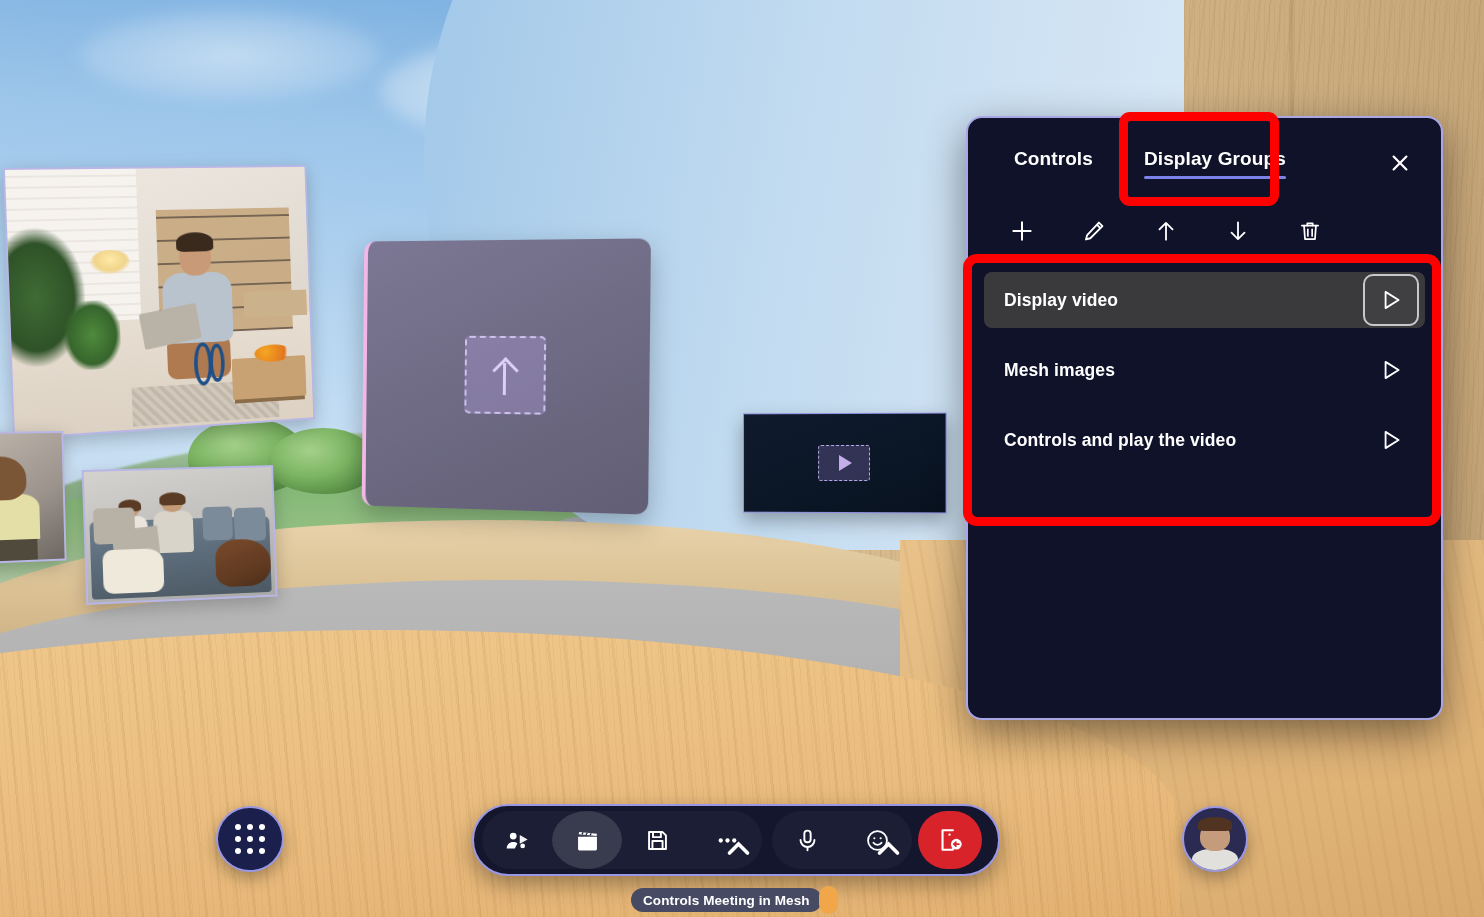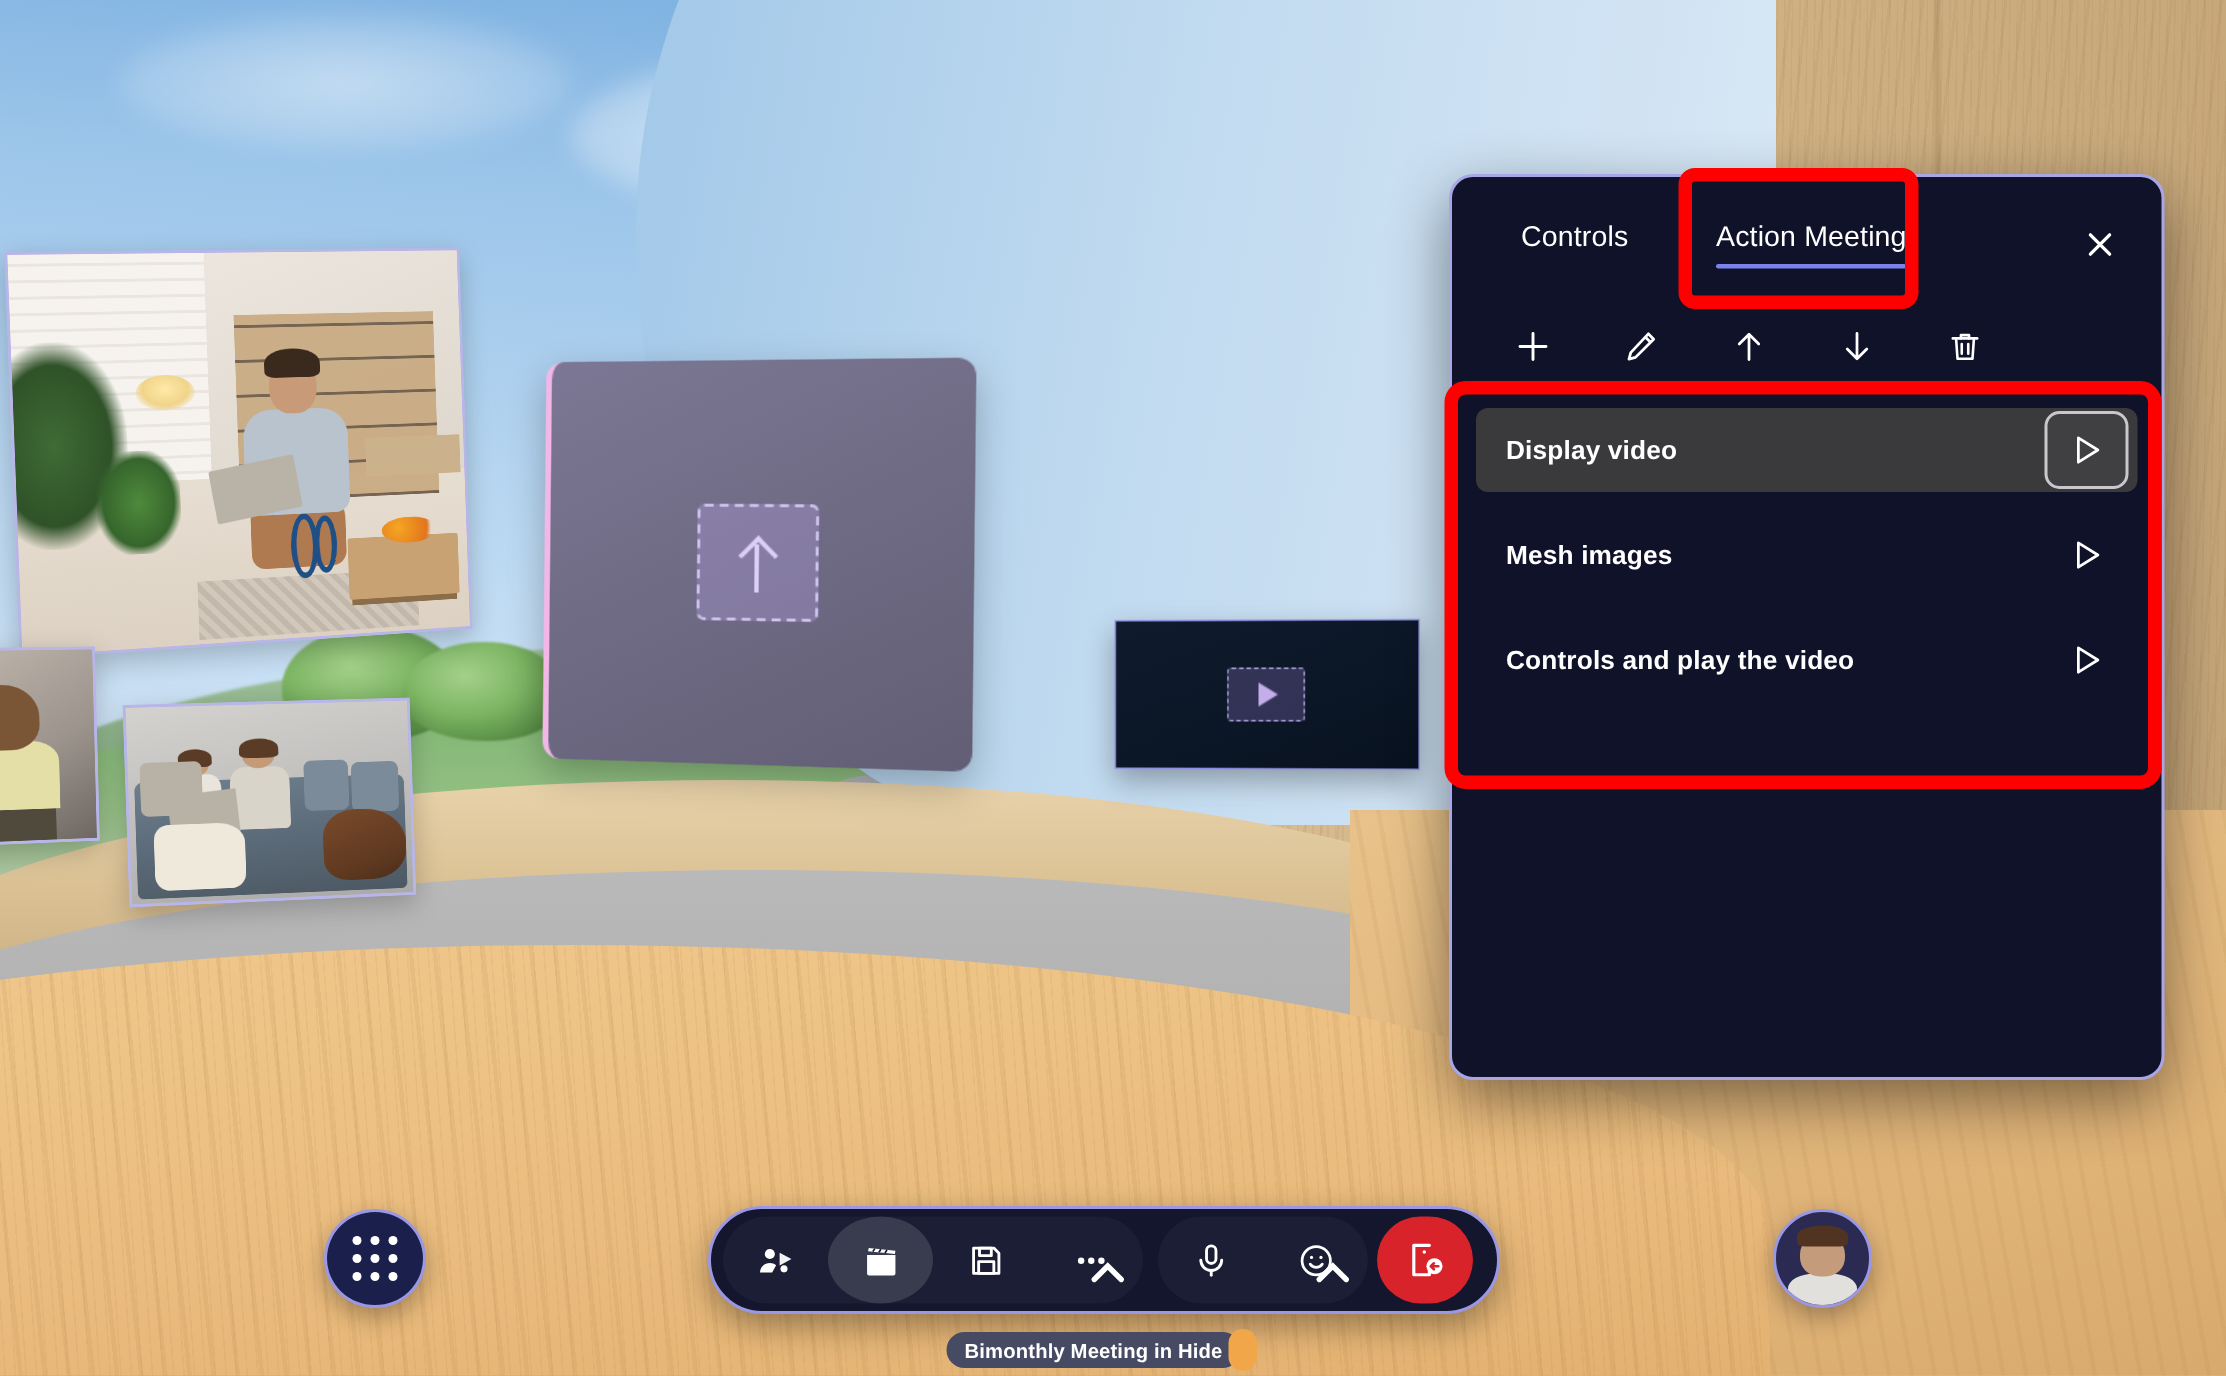--- a/index.html
+++ b/index.html
@@ -220,21 +220,21 @@
     position: absolute; left: 966px; top: 116px; width: 477px; height: 604px;
     background: #10122a;
     border: 2px solid #a9a6e8;
     border-radius: 16px;
     box-shadow: 0 14px 40px rgba(0,0,0,.45);
     overflow: hidden;
   }
   .panel-tabs { position: relative; height: 86px; }
   .tab {
     position: absolute; top: 30px;
-    color: #ffffff; font-size: 19px; font-weight: 400; letter-spacing: .1px;
+    color: #ffffff; font-size: 19px; font-weight: 700; letter-spacing: .1px;
     padding-bottom: 9px;
     cursor: pointer;
   }
   .tab-controls { left: 46px; }
   .tab-action   { left: 176px; }
   .tab.active::after {
     content:""; position:absolute; left:0; right:0; bottom:0; height:3px;
     background:#7b83eb; border-radius:2px;
   }
   .panel-close {
@@ -429,21 +429,21 @@
     </div>
   </div>
 
   <div class="panel">
 
     <div class="panel-tabs">
       <div class="tab tab-controls">
         <span>Controls</span>
       </div>
       <div class="tab tab-action active">
-        <span>Action Meeting</span>
+        <span>Display Groups</span>
       </div>
       <div class="panel-close">
         <svg viewBox="0 0 24 24" fill="none" stroke="#ffffff" stroke-width="2.4" stroke-linecap="round">
           <path d="M5 5 L19 19 M19 5 L5 19"></path>
         </svg>
       </div>
     </div>
 
     <div class="panel-toolbar">
       <div class="tb-btn">
@@ -593,17 +593,17 @@
     </div>
   </div>
 
   <div class="avatar">
     <div class="av-body"></div>
     <div class="av-face"></div>
     <div class="av-hair"></div>
   </div>
 
   <div class="meeting-pill">
-    <span>Bimonthly Meeting in Hide</span>
+    <span>Controls Meeting in Mesh</span>
   </div>
   <div class="meeting-dot"></div>
 
 </div>
 
 </body></html>

